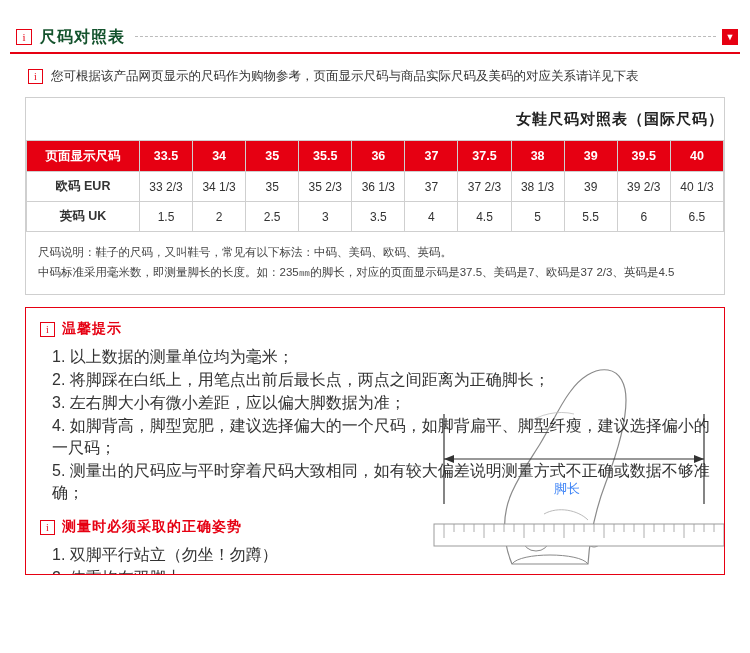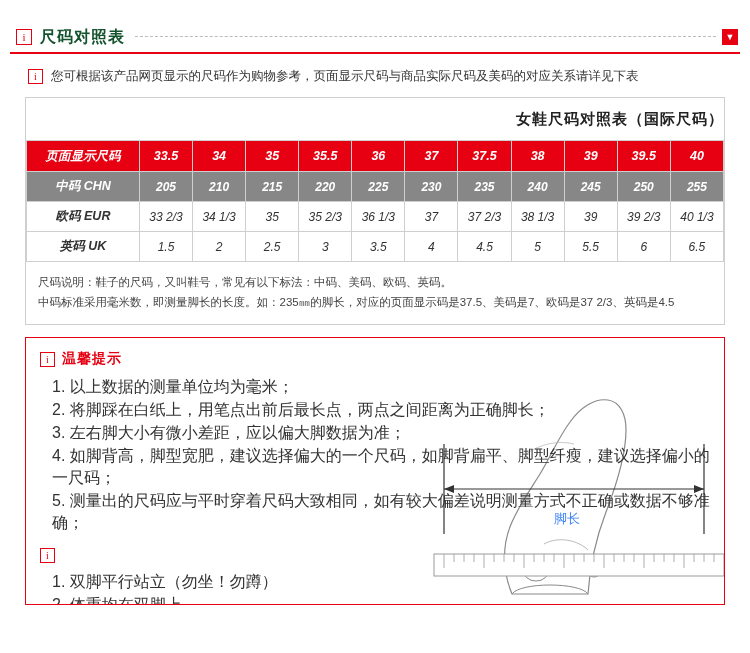--- a/index.html
+++ b/index.html
@@ -107,21 +107,20 @@
     border-collapse: collapse;
     width: 100%;
     table-layout: fixed;
   }
   table.sizes td {
     border: 1px solid #cfcfcf;
     text-align: center;
     font-size: 12px;
     height: 27px;
     color: #333;
-    font-style: italic;
   }
   table.sizes tr.row-head td {
     background: #e60012;
     color: #ffffff;
     font-weight: bold;
     font-size: 12.5px;
     height: 28px;
   }
   table.sizes tr.row-chn td {
     background: #878787;
@@ -242,34 +241,20 @@
         <td>34</td>
         <td>35</td>
         <td>35.5</td>
         <td>36</td>
         <td>37</td>
         <td>37.5</td>
         <td>38</td>
         <td>39</td>
         <td>39.5</td>
         <td>40</td>
-      </tr>
-      <tr class="row-chn">
-        <td class="lbl">中码 CHN</td>
-        <td>205</td>
-        <td>210</td>
-        <td>215</td>
-        <td>220</td>
-        <td>225</td>
-        <td>230</td>
-        <td>235</td>
-        <td>240</td>
-        <td>245</td>
-        <td>250</td>
-        <td>255</td>
       </tr>
       <tr>
         <td class="lbl">欧码 EUR</td>
         <td>33 2/3</td>
         <td>34 1/3</td>
         <td>35</td>
         <td>35 2/3</td>
         <td>36 1/3</td>
         <td>37</td>
         <td>37 2/3</td>
@@ -366,20 +351,21 @@
     <ol class="tlist">
       <li>1. 以上数据的测量单位均为毫米；</li>
       <li>2. 将脚踩在白纸上，用笔点出前后最长点，两点之间距离为正确脚长；</li>
       <li>3. 左右脚大小有微小差距，应以偏大脚数据为准；</li>
       <li>4. 如脚背高，脚型宽肥，建议选择偏大的一个尺码，如脚背扁平、脚型纤瘦，建议选择偏小的一尺码；</li>
       <li>5. 测量出的尺码应与平时穿着尺码大致相同，如有较大偏差说明测量方式不正确或数据不够准确；</li>
     </ol>
 
     <div class="tips-head tips-head2">
       <div class="ticon">i</div>
+      <div class="ttitle">测量时必须采取的正确姿势</div>
     </div>
     <ol class="tlist">
       <li>1. 双脚平行站立（勿坐！勿蹲）</li>
       <li>2. 体重均在双脚上</li>
     </ol>
   </div>
 
 </div>
 
 </body></html>

